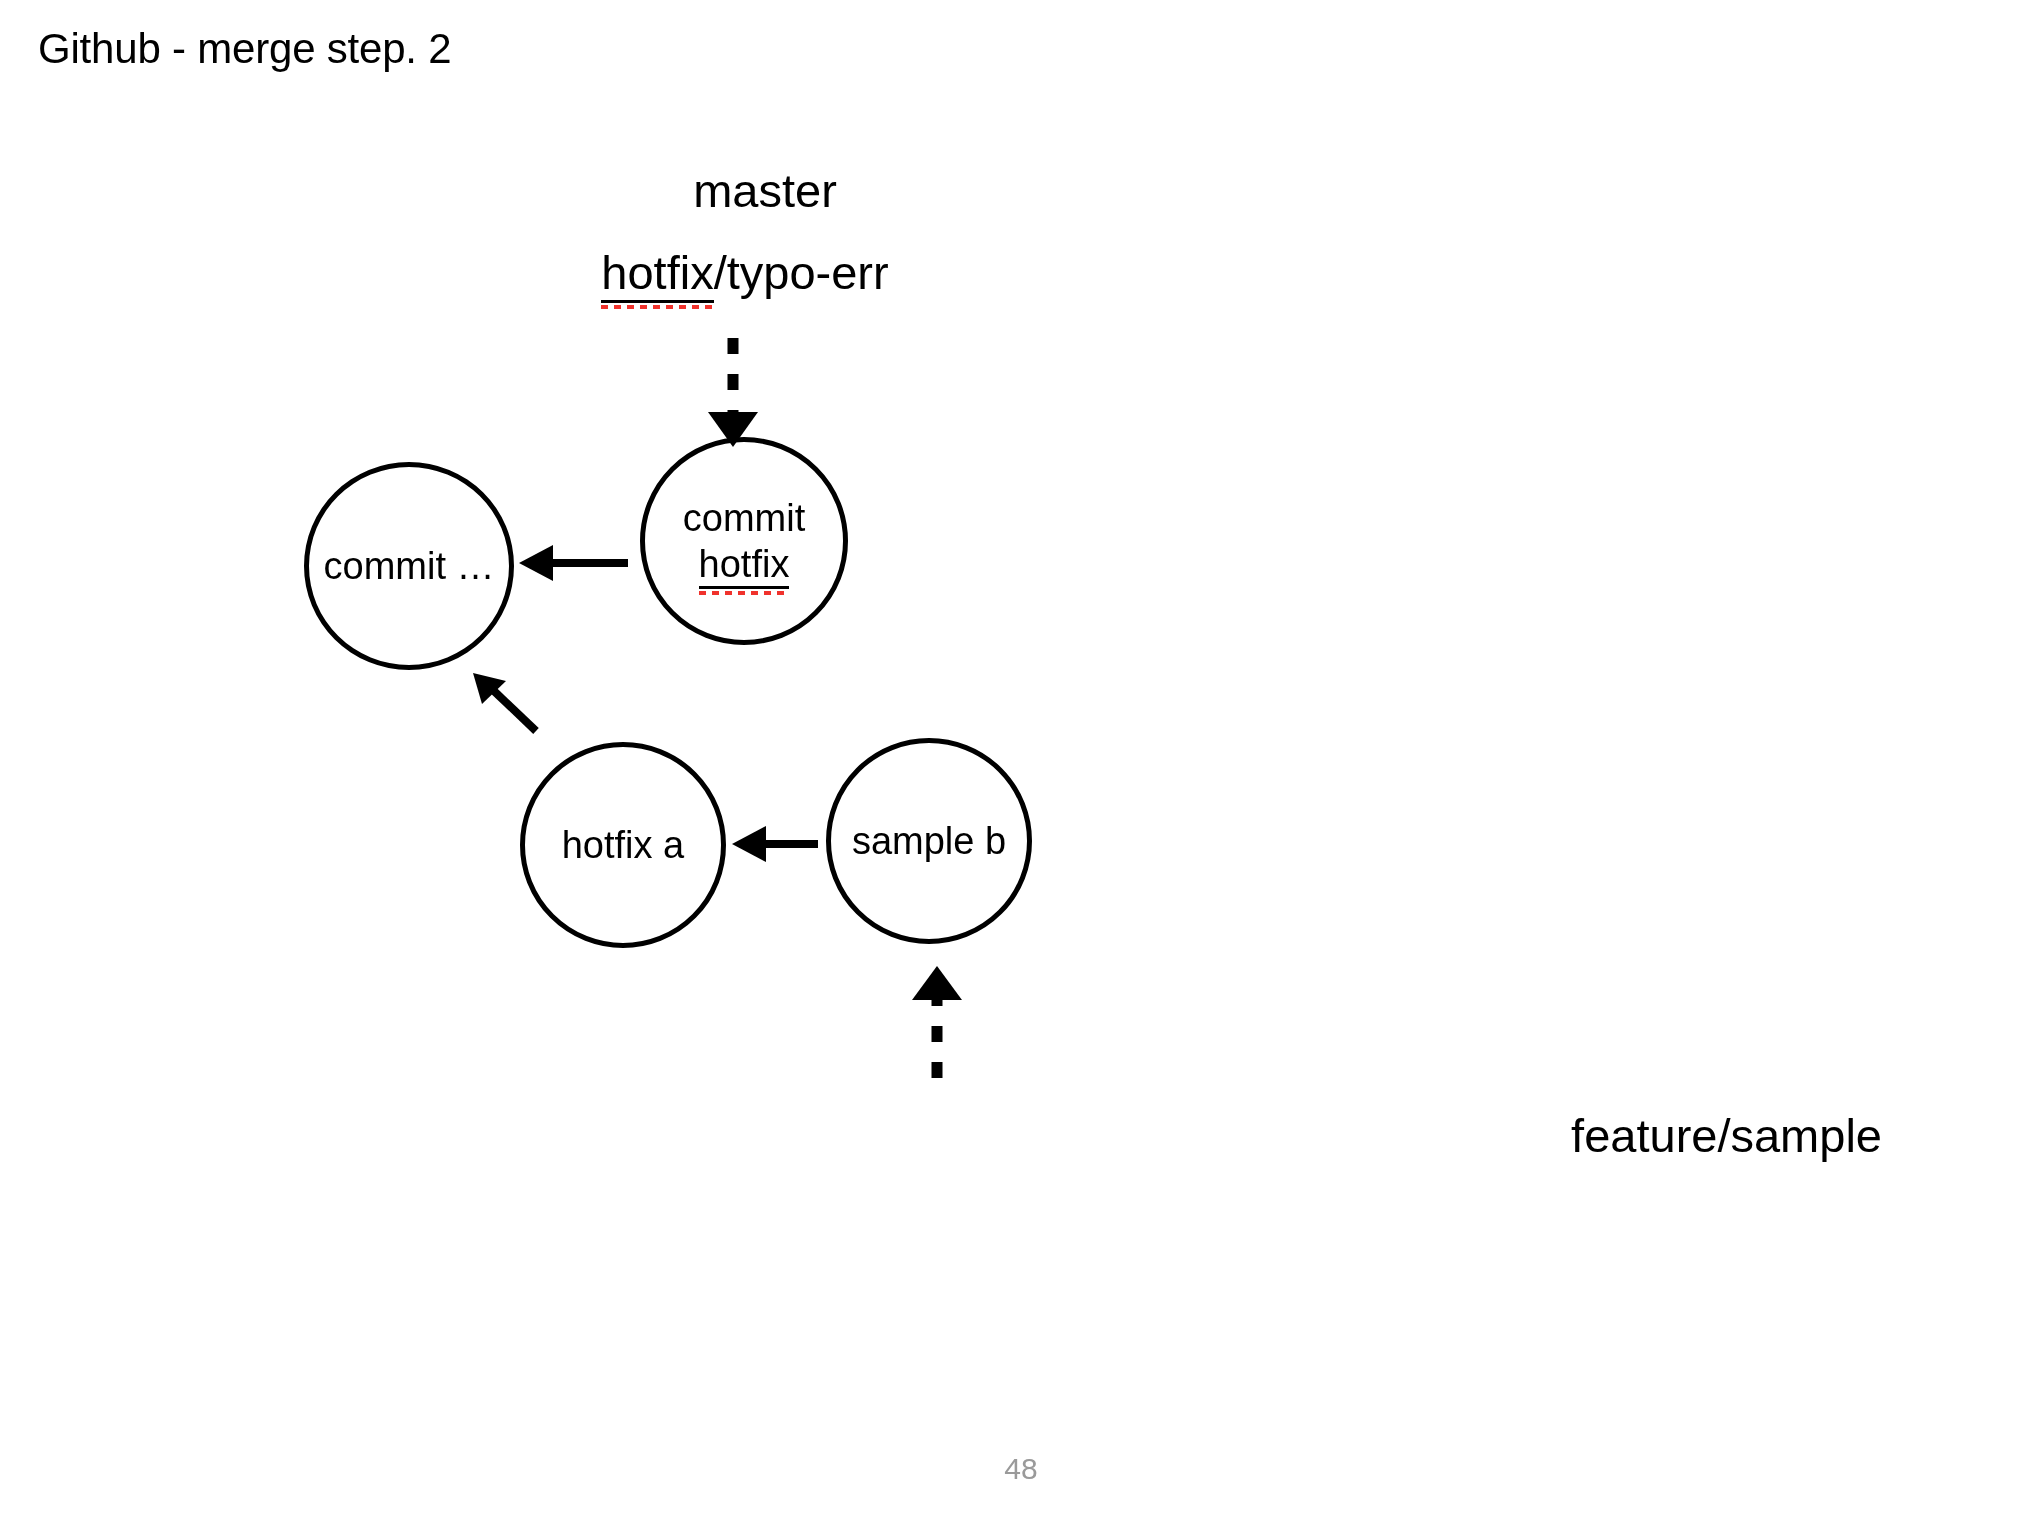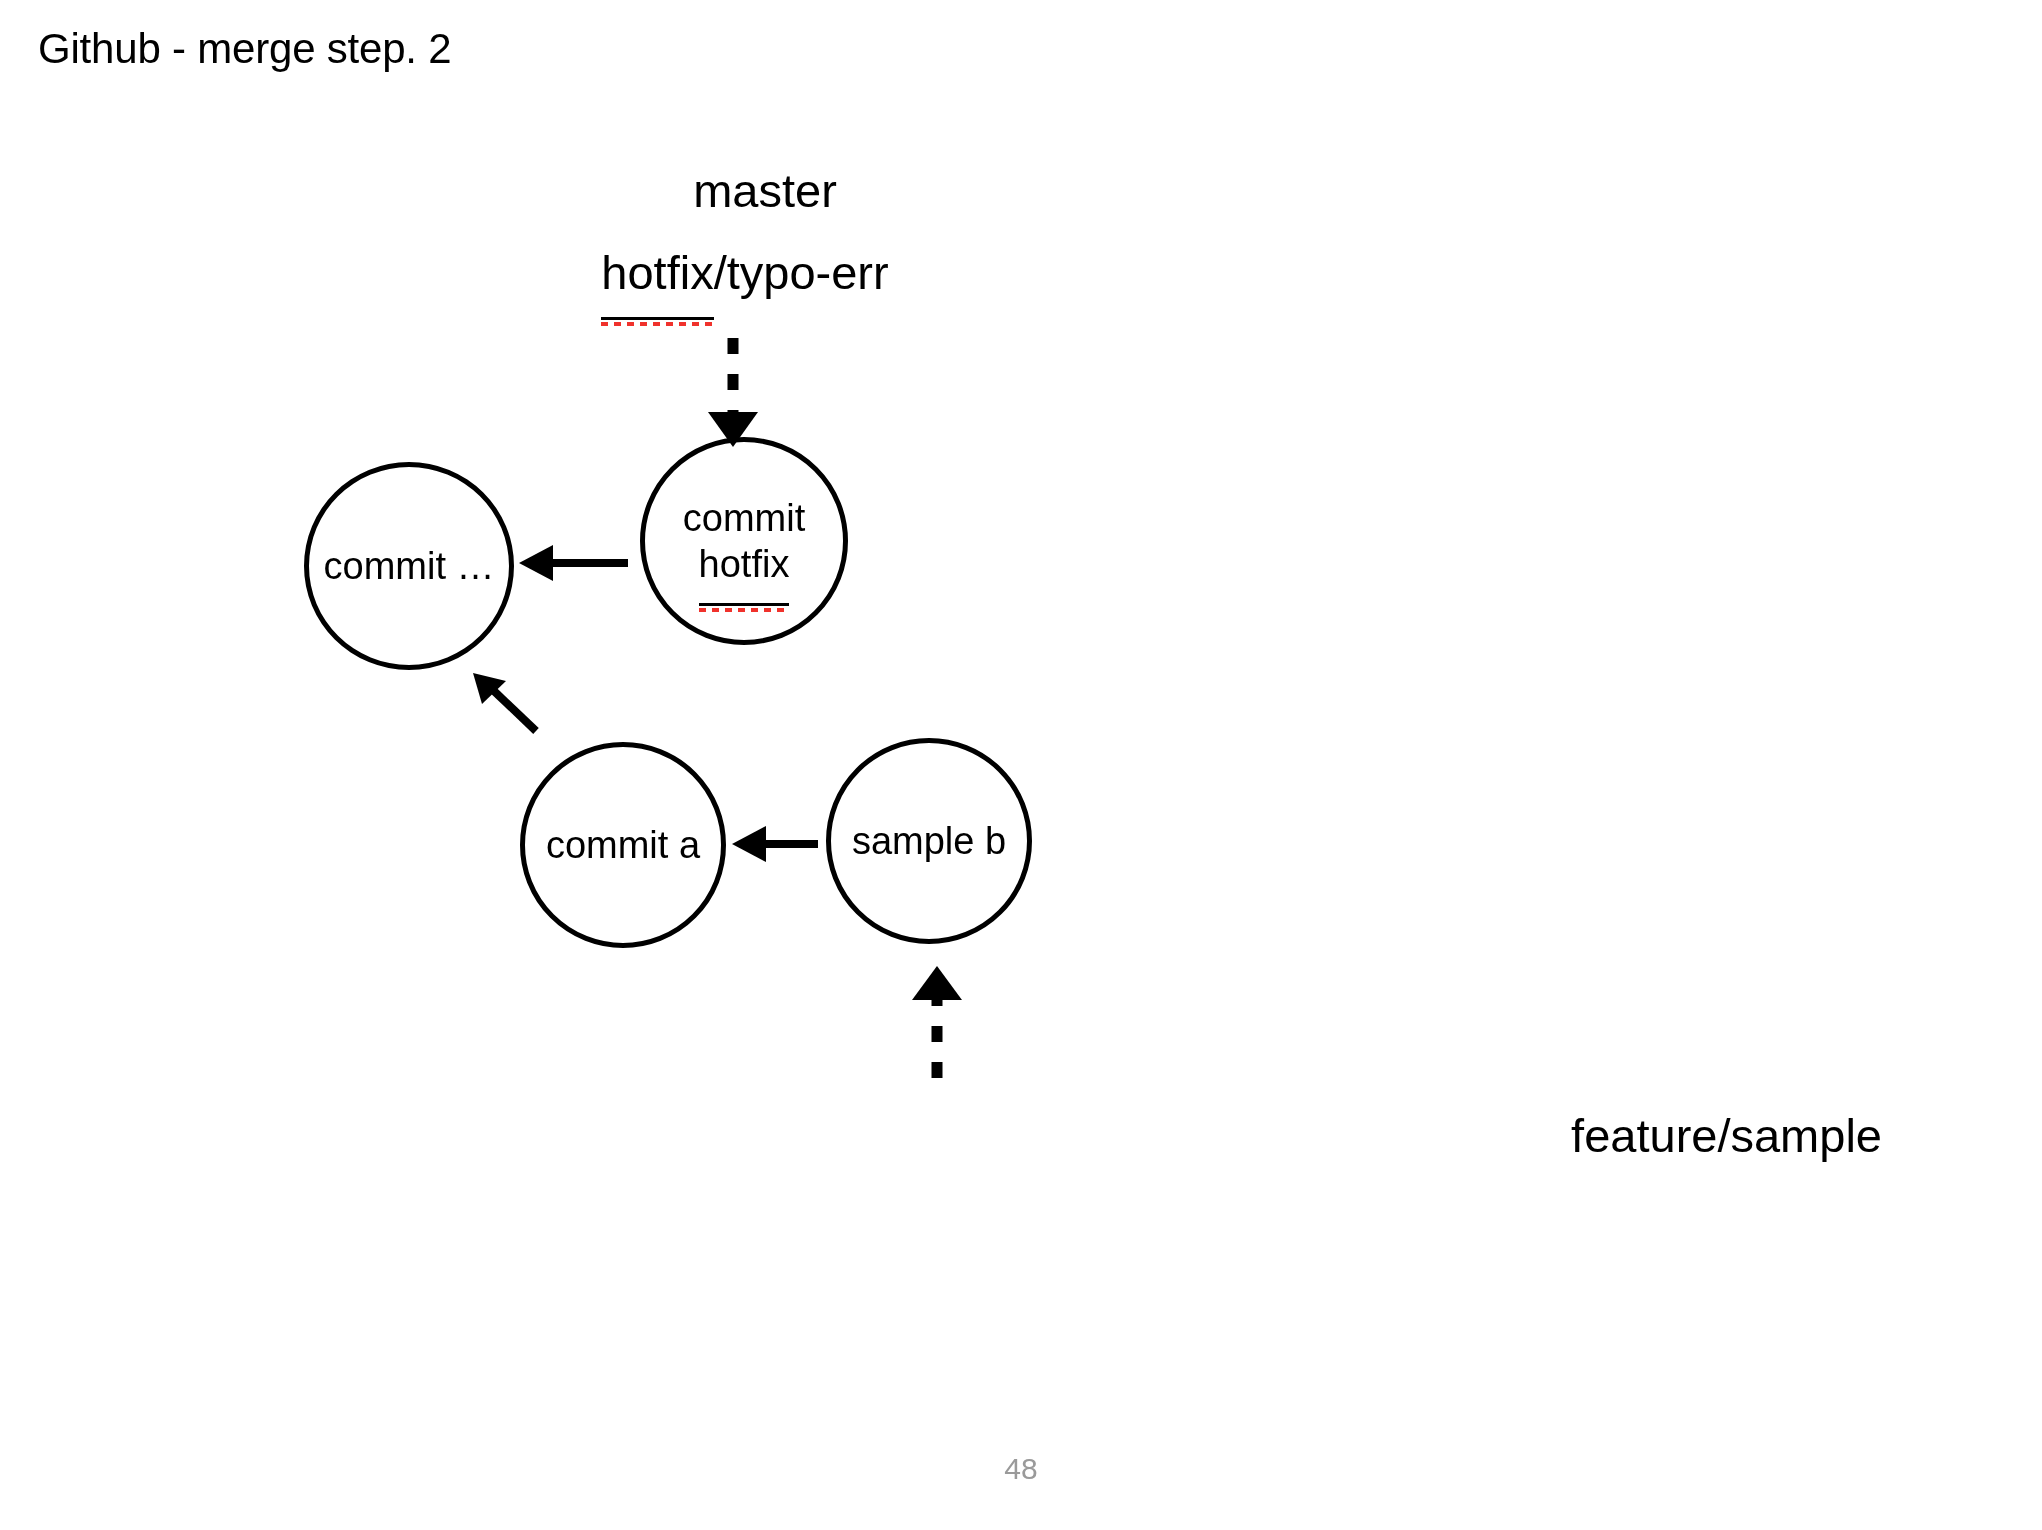--- a/index.html
+++ b/index.html
@@ -58,21 +58,21 @@
     left: 0;
     top: 1110px;
     width: 1882px;
     text-align: right;
   }
 
   
   .underlined {
     position: relative;
     border-bottom: 3px solid #000000;
-    padding-bottom: 18px;
+    padding-bottom: 1px;
   }
   .spellcheck {
     position: relative;
   }
   .spellcheck::after {
     content: "";
     position: absolute;
     left: 0;
     right: 0;
     bottom: -9px;
@@ -169,21 +169,21 @@
   </div>
 
   <div class="commit-node" id="node-commit-hotfix">
     <span class="node-text">
       <span>commit</span><br>
       <span class="underlined spellcheck">hotfix</span>
     </span>
   </div>
 
   <div class="commit-node" id="node-commit-a">
-    <span class="node-text">commit a</span>
+    <span class="node-text">hotfix a</span>
   </div>
 
   <div class="commit-node" id="node-commit-b">
     <span class="node-text">sample b</span>
   </div>
 
   <svg class="arrow-layer" viewBox="0 0 2042 1530">
 
     <g>
       <line x1="733" y1="338" x2="733" y2="413" stroke="#000000" stroke-width="11" stroke-dasharray="16,20"></line>

